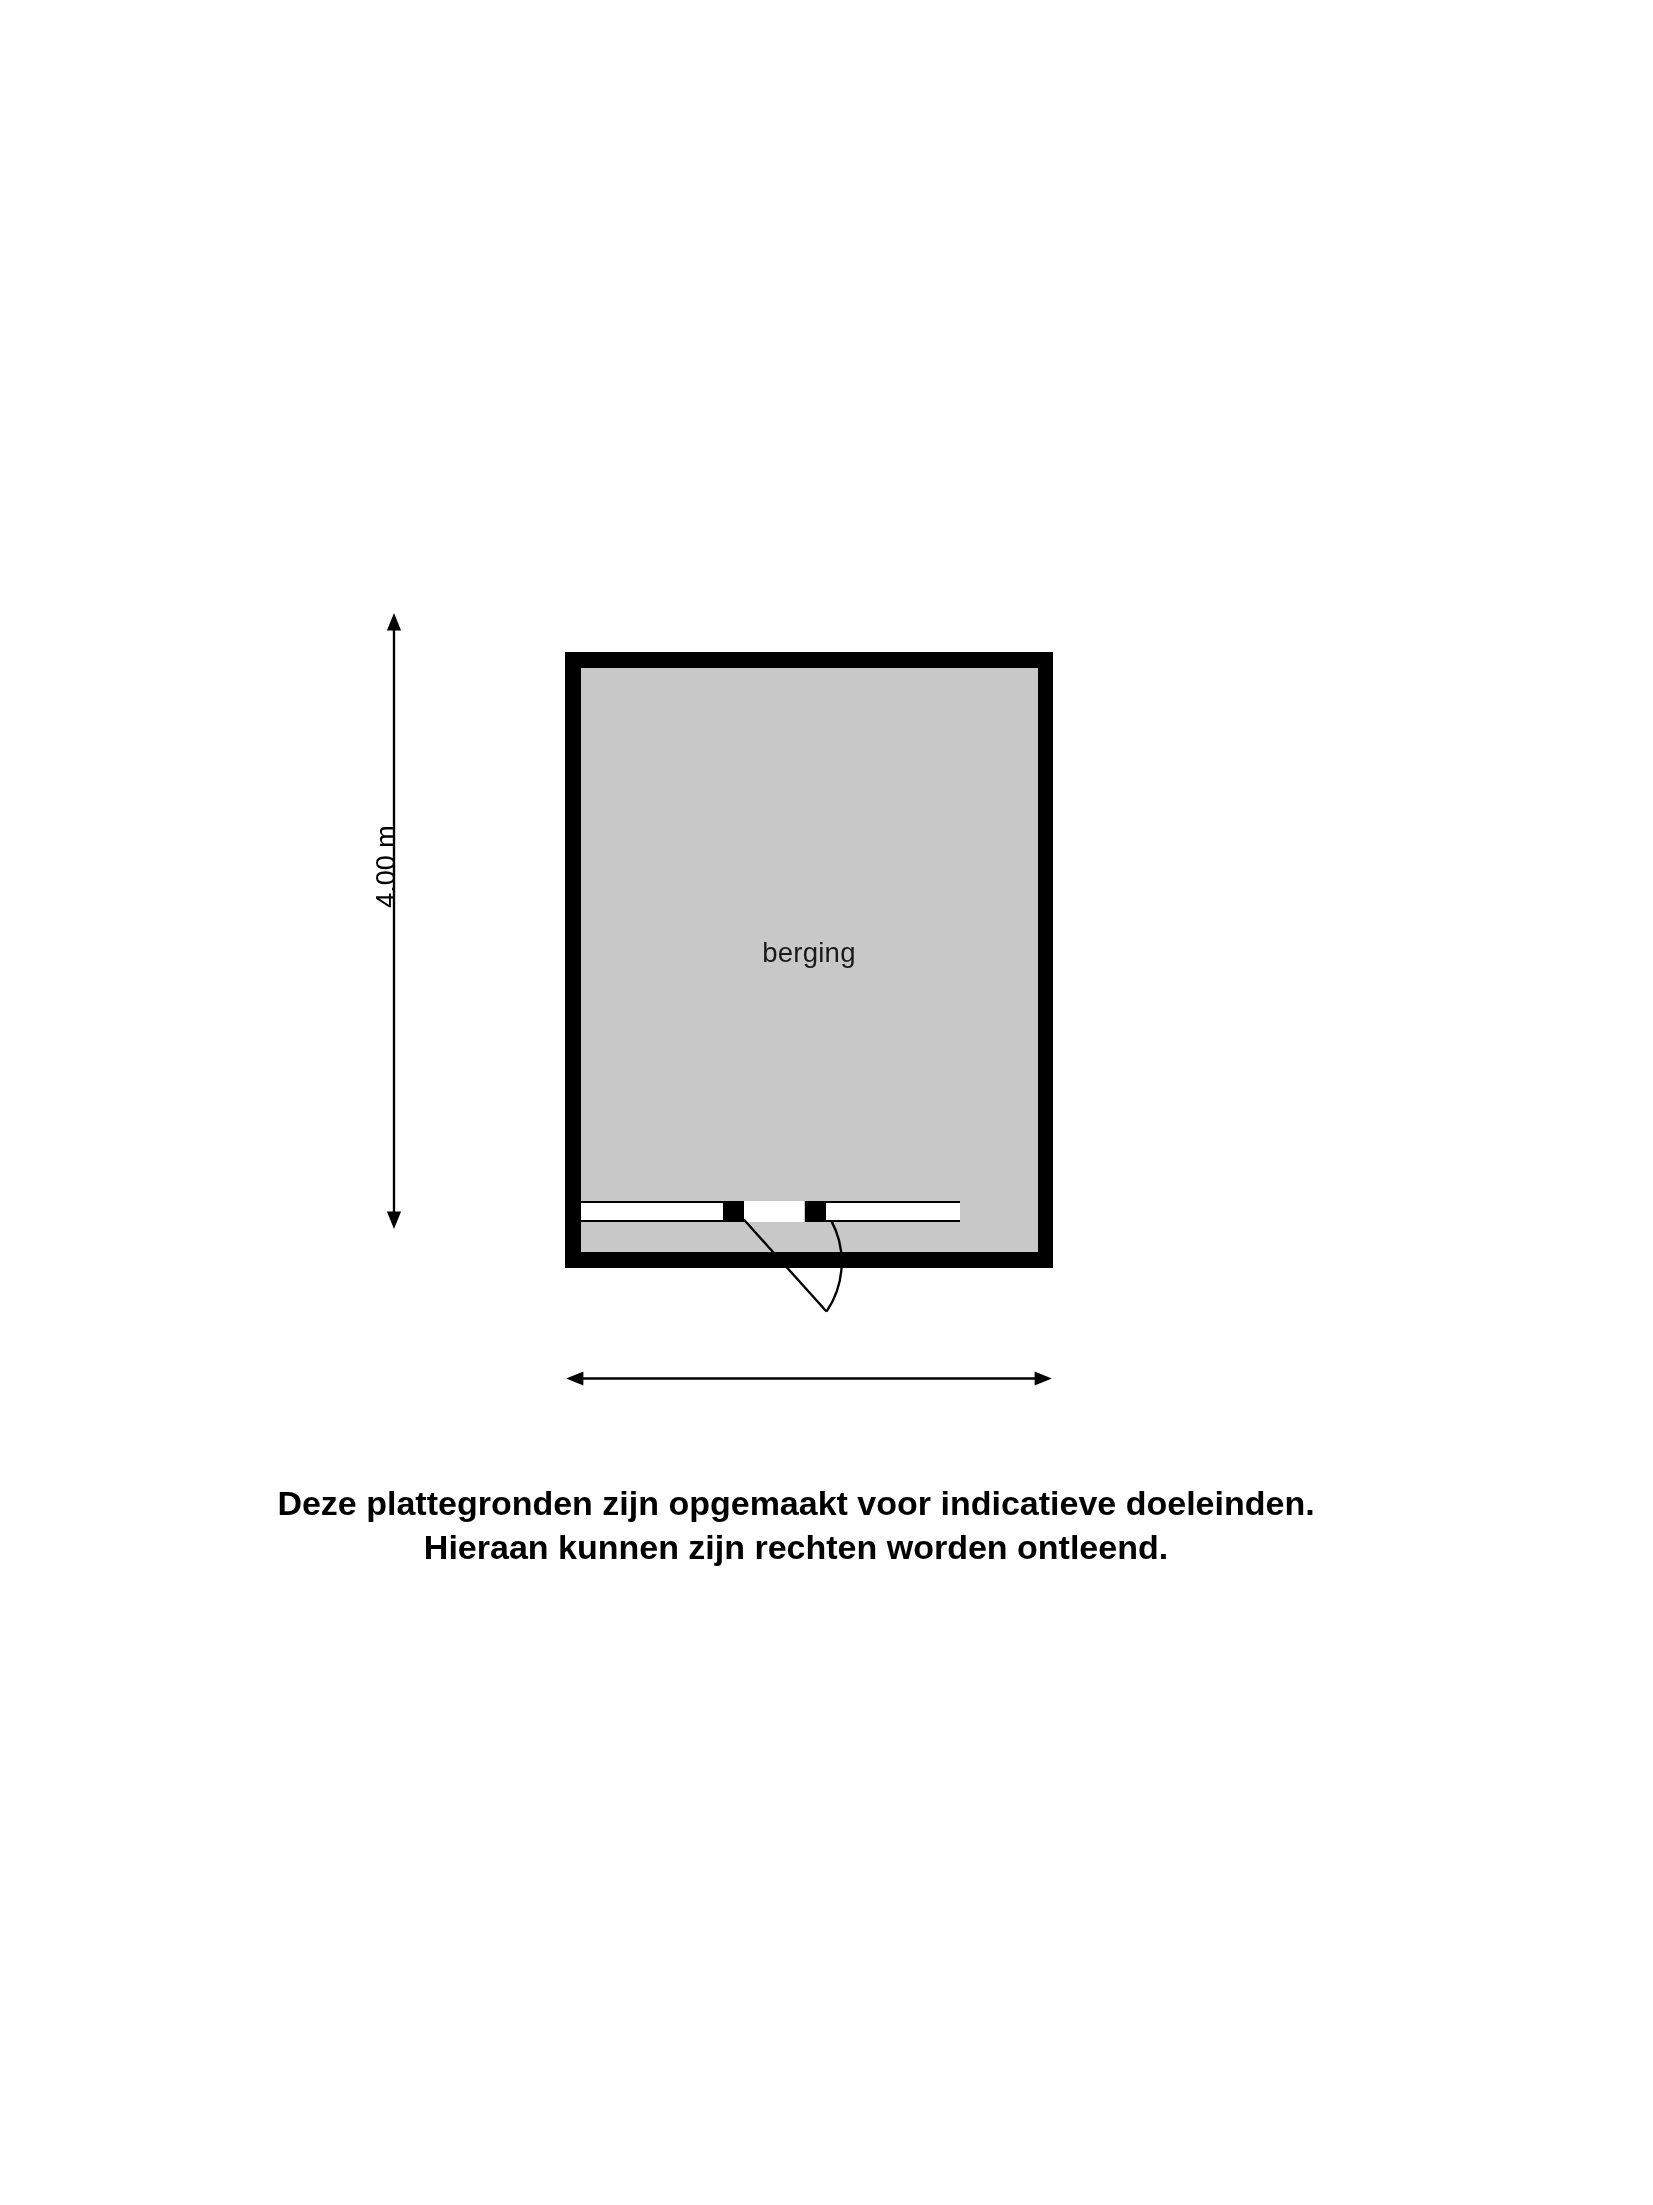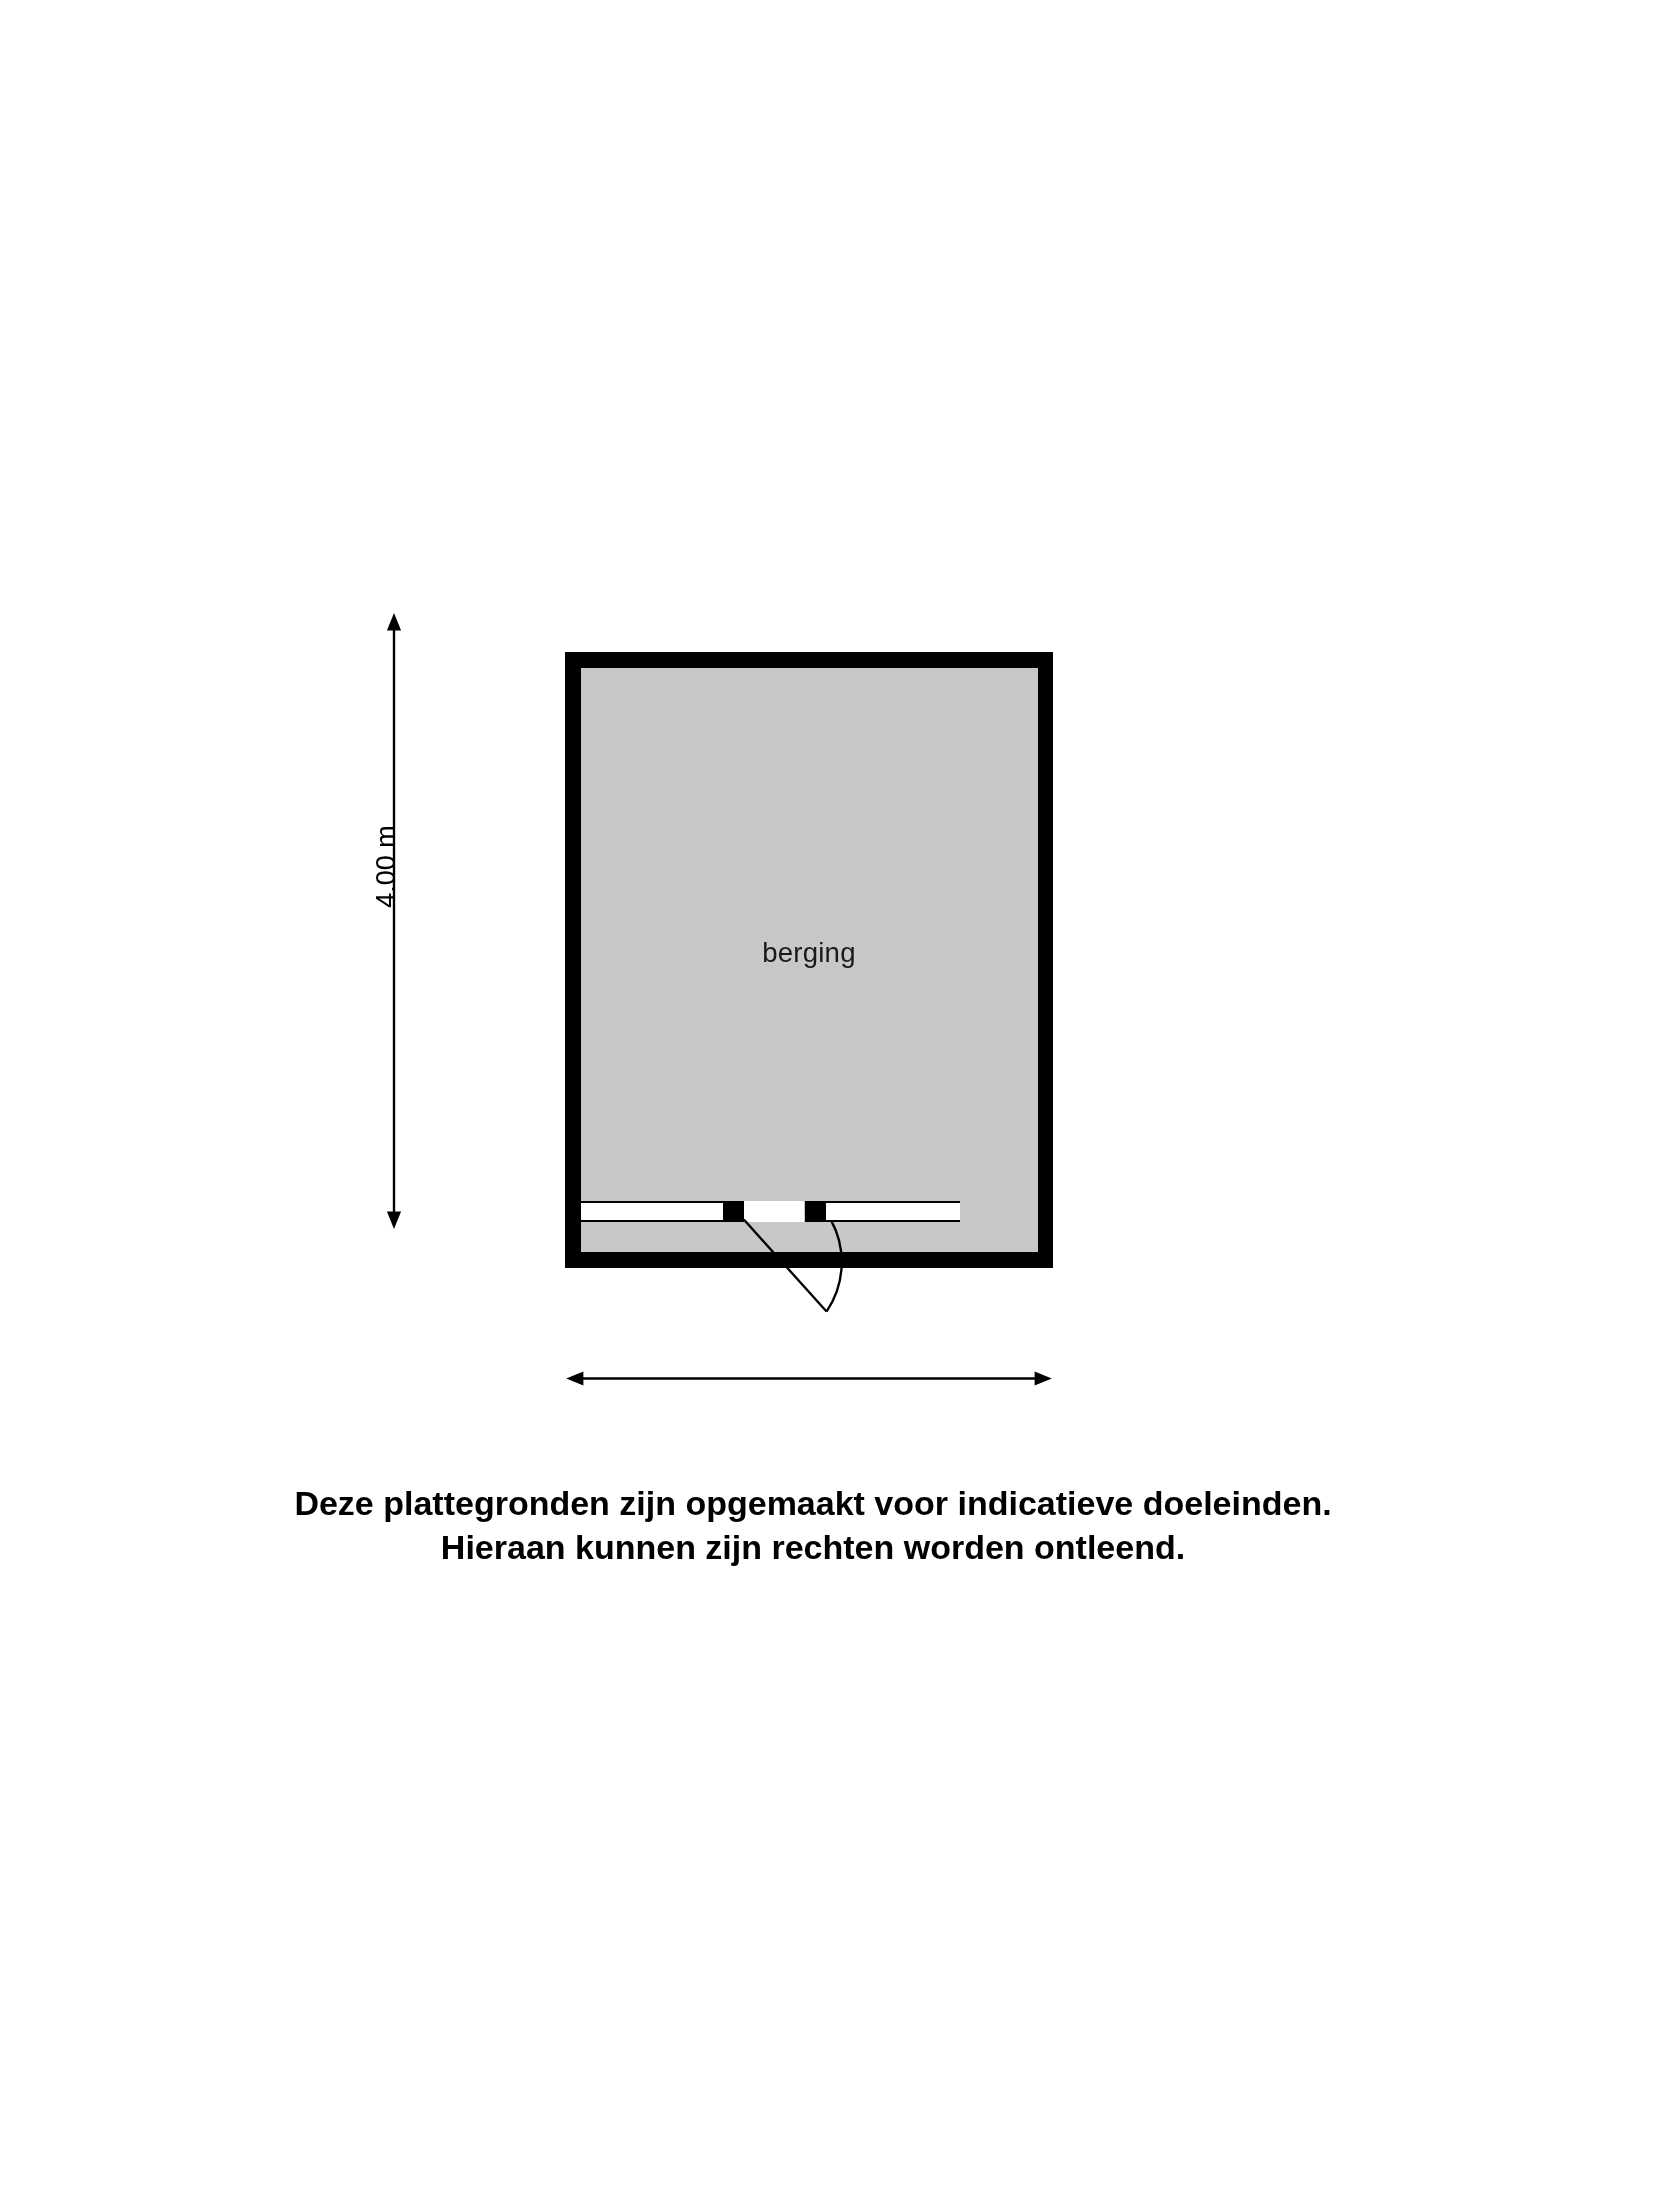--- a/index.html
+++ b/index.html
@@ -153,21 +153,20 @@
   #disclaimer {
     position: absolute;
     left: 0;
     top: 1481px;
     width: 1592px;
     text-align: center;
     font-size: 34px;
     font-weight: bold;
     line-height: 1.30;
     color: #000000;
-    padding-left: 17px;
   }
   #disclaimer .line {
     display: block;
     white-space: nowrap;
   }
 </style>
 </head>
 <body>
 
 <div id="plan-stage">

